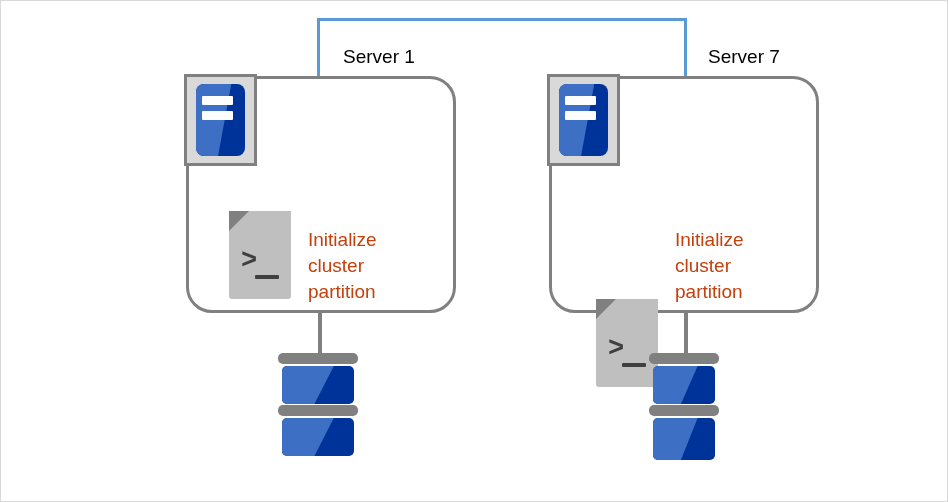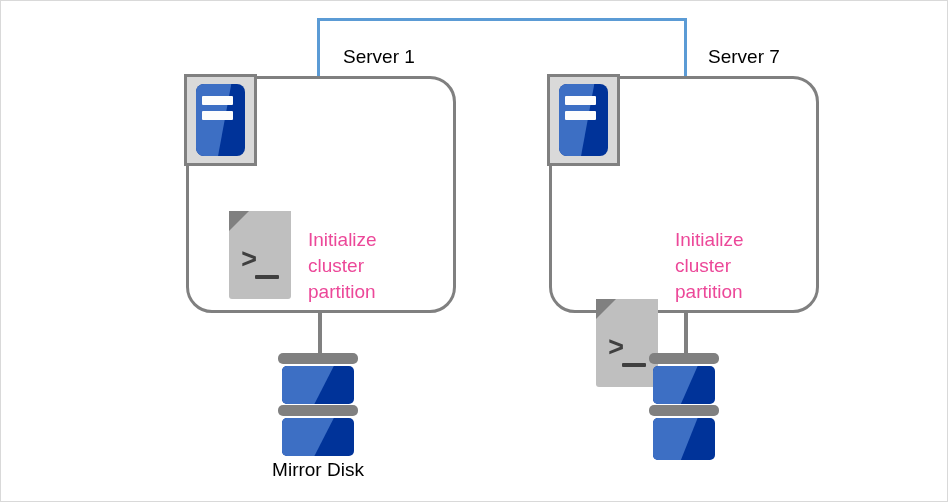--- a/index.html
+++ b/index.html
@@ -108,21 +108,21 @@
     left: 26px;
     top: 64px;
     width: 24px;
     height: 4px;
     background: #3f3f3f;
     border-radius: 1px;
   }
 
   
   .label {
-    color: #ec4899;
+    color: #c2410c;
     font-size: 19px;
     line-height: 26px;
     white-space: pre-line;
   }
   .label-title {
     color: #000000;
     font-size: 19px;
     line-height: 22px;
     white-space: nowrap;
   }
@@ -200,21 +200,20 @@
 
   <div class="abs stem" style="left:317px; top:312px; height:44px;"></div>
 
   <div class="disk" style="left:277px; top:352px; width:80px; height:100px;">
     <div class="disk-bar" style="top:0px; height:11px;"></div>
     <div class="disk-plate" style="top:13px; height:38px;"></div>
     <div class="disk-bar" style="top:52px; height:11px;"></div>
     <div class="disk-plate" style="top:65px; height:38px;"></div>
   </div>
 
-  <div class="disk-label" style="left:217px; top:458px; width:200px;">Mirror Disk</div>
 
   <div class="abs label-title" style="left:707px; top:45px;">Server 7</div>
 
   <div class="abs server-box" style="left:548px; top:75px; width:270px; height:237px;"></div>
 
   <div class="abs server-icon" style="left:546px; top:73px; width:73px; height:92px;">
     <div class="server-icon-inner">
       <div class="server-icon-body">
         <div class="server-led one"></div>
         <div class="server-led two"></div>

